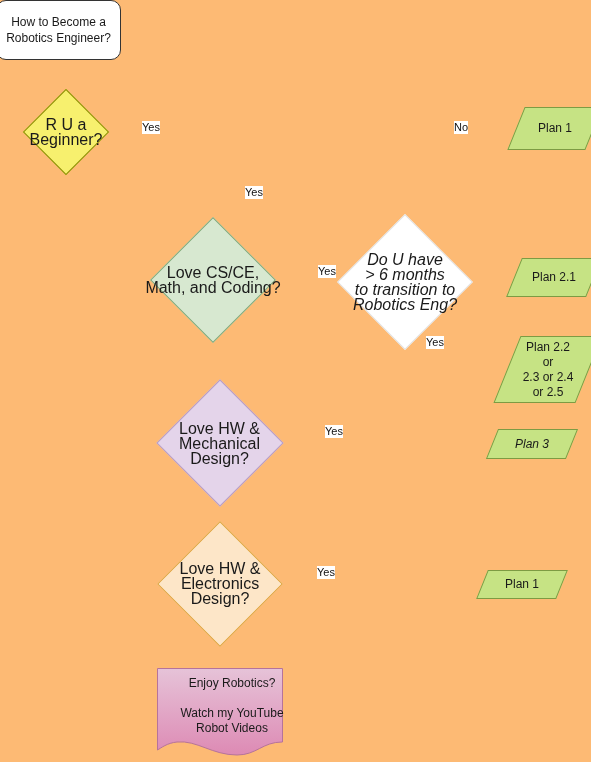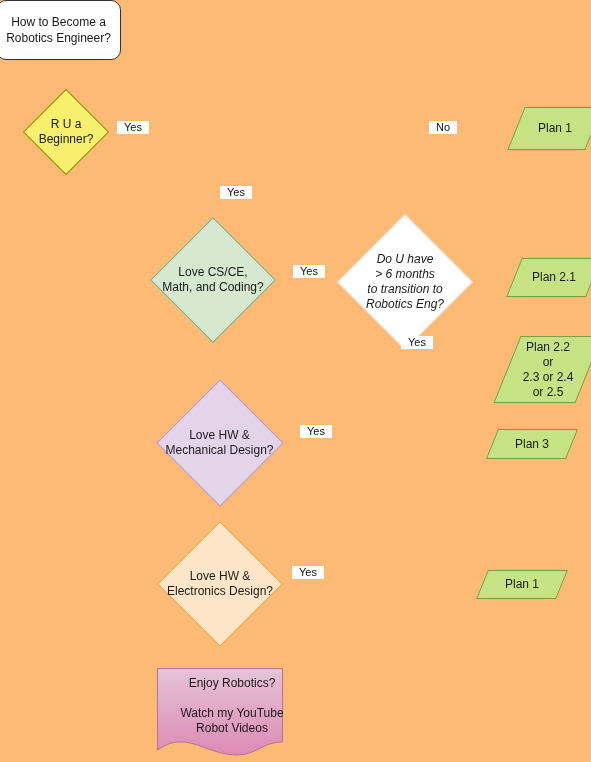--- a/index.html
+++ b/index.html
@@ -24,21 +24,21 @@
     left: 0;
     top: 0;
     width: 100%;
     height: 100%;
     display: flex;
     flex-direction: column;
     align-items: center;
     justify-content: center;
     text-align: center;
     color: #1a1a1a;
-    font-size: 12px;
+    font-size: 16px;
     line-height: 15px;
     white-space: pre-line;
     pointer-events: none;
   }
   
   .title-box {
     background: #ffffff;
     border: 1px solid #333333;
     border-radius: 10px;
   }
@@ -66,22 +66,23 @@
   .doc-wrap { position: absolute; }
   .doc-wrap svg { position: absolute; left:0; top:0; }
 
   
   .edge-label {
     position: absolute;
     background: #ffffff;
     color: #111111;
     font-size: 11px;
     line-height: 13px;
-    padding: 0 7px;
+    padding: 0 0;
     white-space: nowrap;
+    margin-left: 25px;
   }
 </style>
 </head>
 <body>
 
 <div id="canvas">
 
   <div class="node title-box" style="left:-4px; top:0px; width:125px; height:60px;">
     <div class="node-text">How to Become a
 Robotics Engineer?</div>
@@ -125,21 +126,21 @@
 2.3 or 2.4
 or 2.5</div>
   </div>
 
   <div class="node diamond" style="left:148px; top:388px; width:143px; height:110px;">
     <div class="shape" style="width:90px; height:90px; background:#e4d4ea; border:1px solid #b79bc4;"></div>
     <div class="node-text">Love HW &amp;
 Mechanical Design?</div>
   </div>
 
-  <div class="node para" style="left:492px; top:429px; width:80px; height:30px;">
+  <div class="node para" style="left:492px; top:429px; width:80px; height:30px;font-style:italic;">
     <div class="shape" style="background:#c6e384; border:1px solid #7d9b43;"></div>
     <div class="node-text">Plan 3</div>
   </div>
 
   <div class="node diamond" style="left:150px; top:527px; width:140px; height:113px;">
     <div class="shape" style="width:89px; height:89px; background:#fde6c8; border:1px solid #e0a33c;"></div>
     <div class="node-text">Love HW &amp;
 Electronics Design?</div>
   </div>
 

